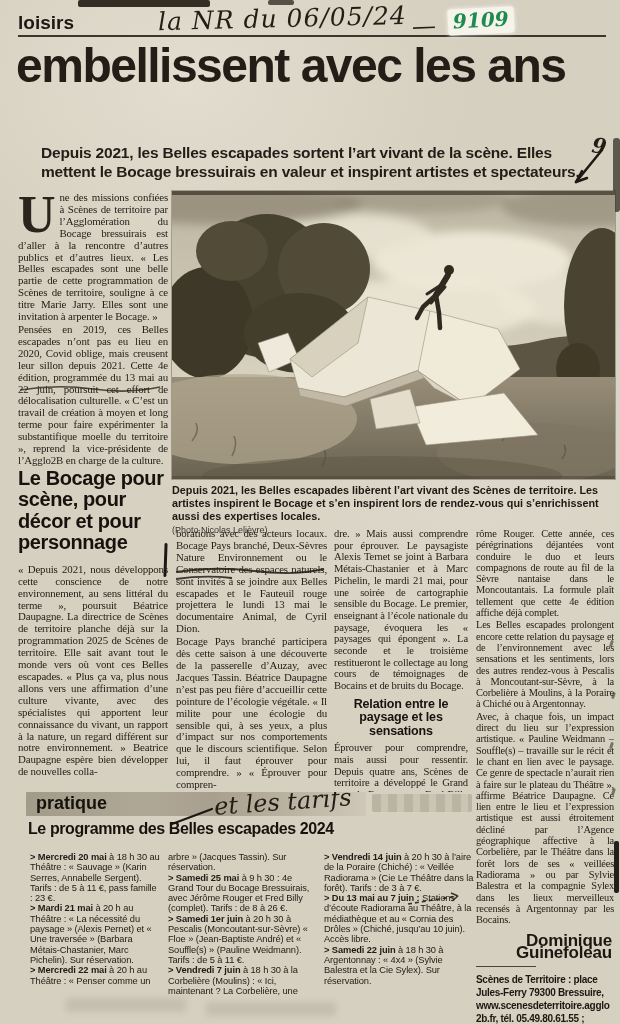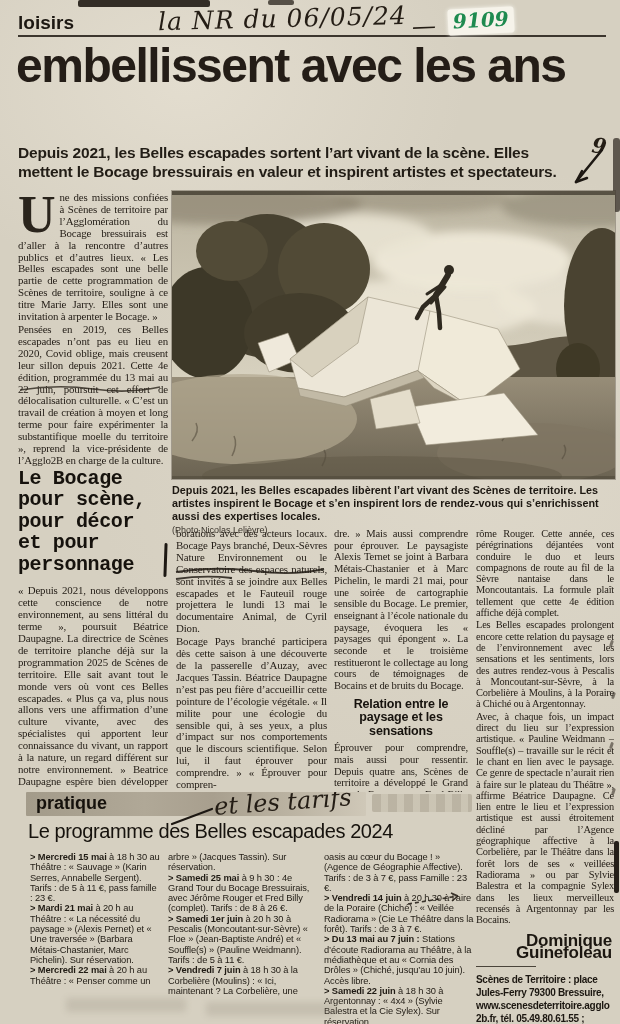--- a/index.html
+++ b/index.html
@@ -31,33 +31,33 @@
   .hw-dash{position:absolute;left:412px;top:12px;font-size:24px;transform:rotate(-2deg);}
   .hw-num{position:absolute;left:448px;top:8px;font-size:20px;font-weight:bold;color:#1e8a4f;
     background:#f6f3ea;padding:0 5px 2px 5px;border-radius:3px;transform:rotate(-3deg);box-shadow:0 0 4px rgba(255,255,250,.9);}
   
   .headline{position:absolute;left:16px;top:42px;width:600px;
     font-family:"Liberation Sans",sans-serif;font-weight:bold;
     font-size:48px;line-height:48px;letter-spacing:-1.5px;color:#241d17;}
   .standfirst{position:absolute;left:18px;top:143px;width:575px;
     font-family:"Liberation Sans",sans-serif;font-weight:bold;
     font-size:15.5px;line-height:19px;letter-spacing:-.2px;color:#221d16;}
-  .standfirst div{white-space:nowrap;}
+  .standfirst div{white-space:nowrap;margin-left:23px;}
   .hw-q{position:absolute;left:592px;top:133px;font-size:21px;font-weight:bold;transform:rotate(8deg);}
   .annot-svg{position:absolute;}
   
   .bodycol{position:absolute;text-align:justify;font-size:10.9px;line-height:11.9px;
     letter-spacing:-.15px;overflow:hidden;color:#27211a;}
   .bodycol p{margin:0 0 1px 0;text-indent:0;}
   .col1{left:18px;top:192px;width:150px;height:598px;}
   .col2{left:176px;top:528px;width:151px;height:266px;}
   .col3{left:334px;top:528px;width:134px;height:264px;font-size:10.6px;line-height:11.7px;}
   .col4{left:476px;top:528px;width:138px;height:496px;font-size:10.4px;line-height:11.3px;letter-spacing:-.2px;}
   .dropcap{float:left;font-size:52px;line-height:40px;font-weight:bold;padding:3px 4px 0 0;color:#2a241c;}
-  .crosshead{font-family:Liberation Mono, monospace;font-weight:bold;
+  .crosshead{font-family:Liberation Sans, sans-serif;font-weight:bold;
     font-size:20px;line-height:21.5px;letter-spacing:-.4px;color:#16120d;margin:0 0 10px 0;text-align:left;}
   .crosshead2{font-family:"Liberation Sans",sans-serif;font-weight:bold;
     font-size:12.5px;line-height:13.5px;color:#16120d;margin:6px 0 4px 0;text-align:center;}
   .author{font-family:Liberation Sans, sans-serif;font-weight:bold;font-size:17px;
     text-align:right;margin:10px 2px 8px 0;color:#1c1711;}
   .contact-rule{width:60px;height:1px;background:#4a443a;margin:0 0 6px 0;}
   .contact{font-family:"Liberation Sans",sans-serif;font-weight:bold;font-size:10px;
     line-height:13px;letter-spacing:-.3px;text-align:left;overflow-wrap:anywhere;color:#1c1711;}
   
   .photo{position:absolute;left:172px;top:191px;width:443px;height:288px;overflow:hidden;
@@ -69,21 +69,21 @@
   .pratique{position:absolute;left:18px;top:792px;width:448px;height:232px;overflow:hidden;margin-left:8px;}
   .pr-band{position:absolute;left:0;top:0;width:340px;height:24px;
     background:linear-gradient(90deg,#a39b8a 0%,#b0a897 35%,#a89f8e 55%,#bdb5a4 80%,#cfc8b8 100%);
     border-radius:1px;}
   .pr-band2{position:absolute;left:346px;top:2px;width:100px;height:18px;
     background:repeating-linear-gradient(90deg,#b4ac9b 0 9px,#c8c1b0 9px 16px);opacity:.8;border-radius:2px;}
   .pr-label{position:absolute;left:10px;top:1px;font-family:"Liberation Sans",sans-serif;
     font-weight:bold;font-size:18px;color:#15110c;}
   .hw-tarifs{position:absolute;left:188px;top:-4px;font-size:24px;transform:rotate(-4deg);white-space:nowrap;}
   .pr-title{position:absolute;left:2px;top:28px;font-family:"Liberation Sans",sans-serif;
-    font-weight:normal;font-size:20px;letter-spacing:-.4px;color:#16120d;}
+    font-weight:bold;font-size:16px;letter-spacing:-.4px;color:#16120d;}
   .progcol{position:absolute;top:60px;font-family:"Liberation Sans",sans-serif;
     font-size:9.3px;line-height:10.3px;letter-spacing:-.1px;color:#201b14;}
   .pc1{left:4px;width:131px;}
   .pc2{left:142px;width:148px;}
   .pc3{left:298px;width:150px;}
   .progcol p{margin:0;}
   .pi b{font-weight:bold;}
   
   .pen{position:absolute;pointer-events:none;}
   .vmark{position:absolute;left:164px;top:543px;width:3px;height:34px;background:#1d1813;border-radius:2px;transform:rotate(2deg);}
@@ -234,32 +234,31 @@
     <div class="pr-band"></div>
     <div class="pr-band2"></div>
     <div class="pr-label">pratique</div>
     <div class="hand hw-tarifs">et les tarifs</div>
     <svg class="pen" style="left:142px;top:14px;" width="48" height="22">
       <path d="M44,3 L4,18" stroke="#1d1813" stroke-width="2.2" fill="none" stroke-linecap="round"></path>
     </svg>
     <div class="pr-title">Le programme des Belles escapades 2024</div>
 
     <div class="progcol pc1">
-      <p class="pi"><b><span>&gt;</span> <span>Mercredi 15 mai</span></b> <span>à 18 h 30 au Théâtre : « Sauvage » (Karin Serres, Annabelle Sergent). Tarifs : de 5 à 11 €, pass famille : 23 €.</span></p>
+      <p class="pi"><b><span>&gt;</span> <span>Mercredi 20 mai</span></b> <span>à 18 h 30 au Théâtre : « Sauvage » (Karin Serres, Annabelle Sergent). Tarifs : de 5 à 11 €, pass famille : 23 €.</span></p>
       <p class="pi"><b><span>&gt;</span> <span>Mardi 21 mai</span></b> <span>à 20 h au Théâtre : « La nécessité du paysage » (Alexis Pernet) et « Une traversée » (Barbara Métais-Chastanier, Marc Pichelin). Sur réservation.</span></p>
       <p class="pi"><b><span>&gt;</span> <span>Mercredi 22 mai</span></b> <span>à 20 h au Théâtre : « Penser comme un</span></p>
     </div>
     <div class="progcol pc2">
       <p class="pi">arbre » (Jacques Tassin). Sur réservation.</p>
       <p class="pi"><b><span>&gt;</span> <span>Samedi 25 mai</span></b> <span>à 9 h 30 : 4e Grand Tour du Bocage Bressuirais, avec Jérôme Rouger et Fred Billy (complet). Tarifs : de 8 à 26 €.</span></p>
       <p class="pi"><b><span>&gt;</span> <span>Samedi 1er juin</span></b> <span>à 20 h 30 à Pescalis (Moncoutant-sur-Sèvre) « Floe » (Jean-Baptiste André) et « Souffle(s) » (Pauline Weidmann). Tarifs : de 5 à 11 €.</span></p>
       <p class="pi"><b><span>&gt;</span> <span>Vendredi 7 juin</span></b> <span>à 18 h 30 à la Corbelière (Moulins) : « Ici, maintenant ? La Corbelière, une</span></p>
     </div>
     <div class="progcol pc3">
-      <p class="pi">oasis au cœur du Bocage ! » (Agence de Géographie Affective). Tarifs : de 3 à 7 €, pass Famille : 23 €.</p>
       <p class="pi"><b><span>&gt;</span> <span>Vendredi 14 juin</span></b> <span>à 20 h 30 à l’aire de la Poraire (Chiché) : « Veillée Radiorama » (Cie Le Théâtre dans la forêt). Tarifs : de 3 à 7 €.</span></p>
       <p class="pi"><b><span>&gt;</span> <span>Du 13 mai au 7 juin :</span></b> <span>Stations d’écoute Radiorama au Théâtre, à la médiathèque et au « Cornia des Drôles » (Chiché, jusqu’au 10 juin). Accès libre.</span></p>
       <p class="pi"><b><span>&gt;</span> <span>Samedi 22 juin</span></b> <span>à 18 h 30 à Argentonnay : « 4x4 » (Sylvie Balestra et la Cie Sylex). Sur réservation.</span></p>
     </div>
 
     <div class="ghost" style="left:40px;top:206px;width:120px;height:14px;"></div>
     <div class="ghost" style="left:180px;top:210px;width:130px;height:14px;"></div>
   </div>
 
 </div>

